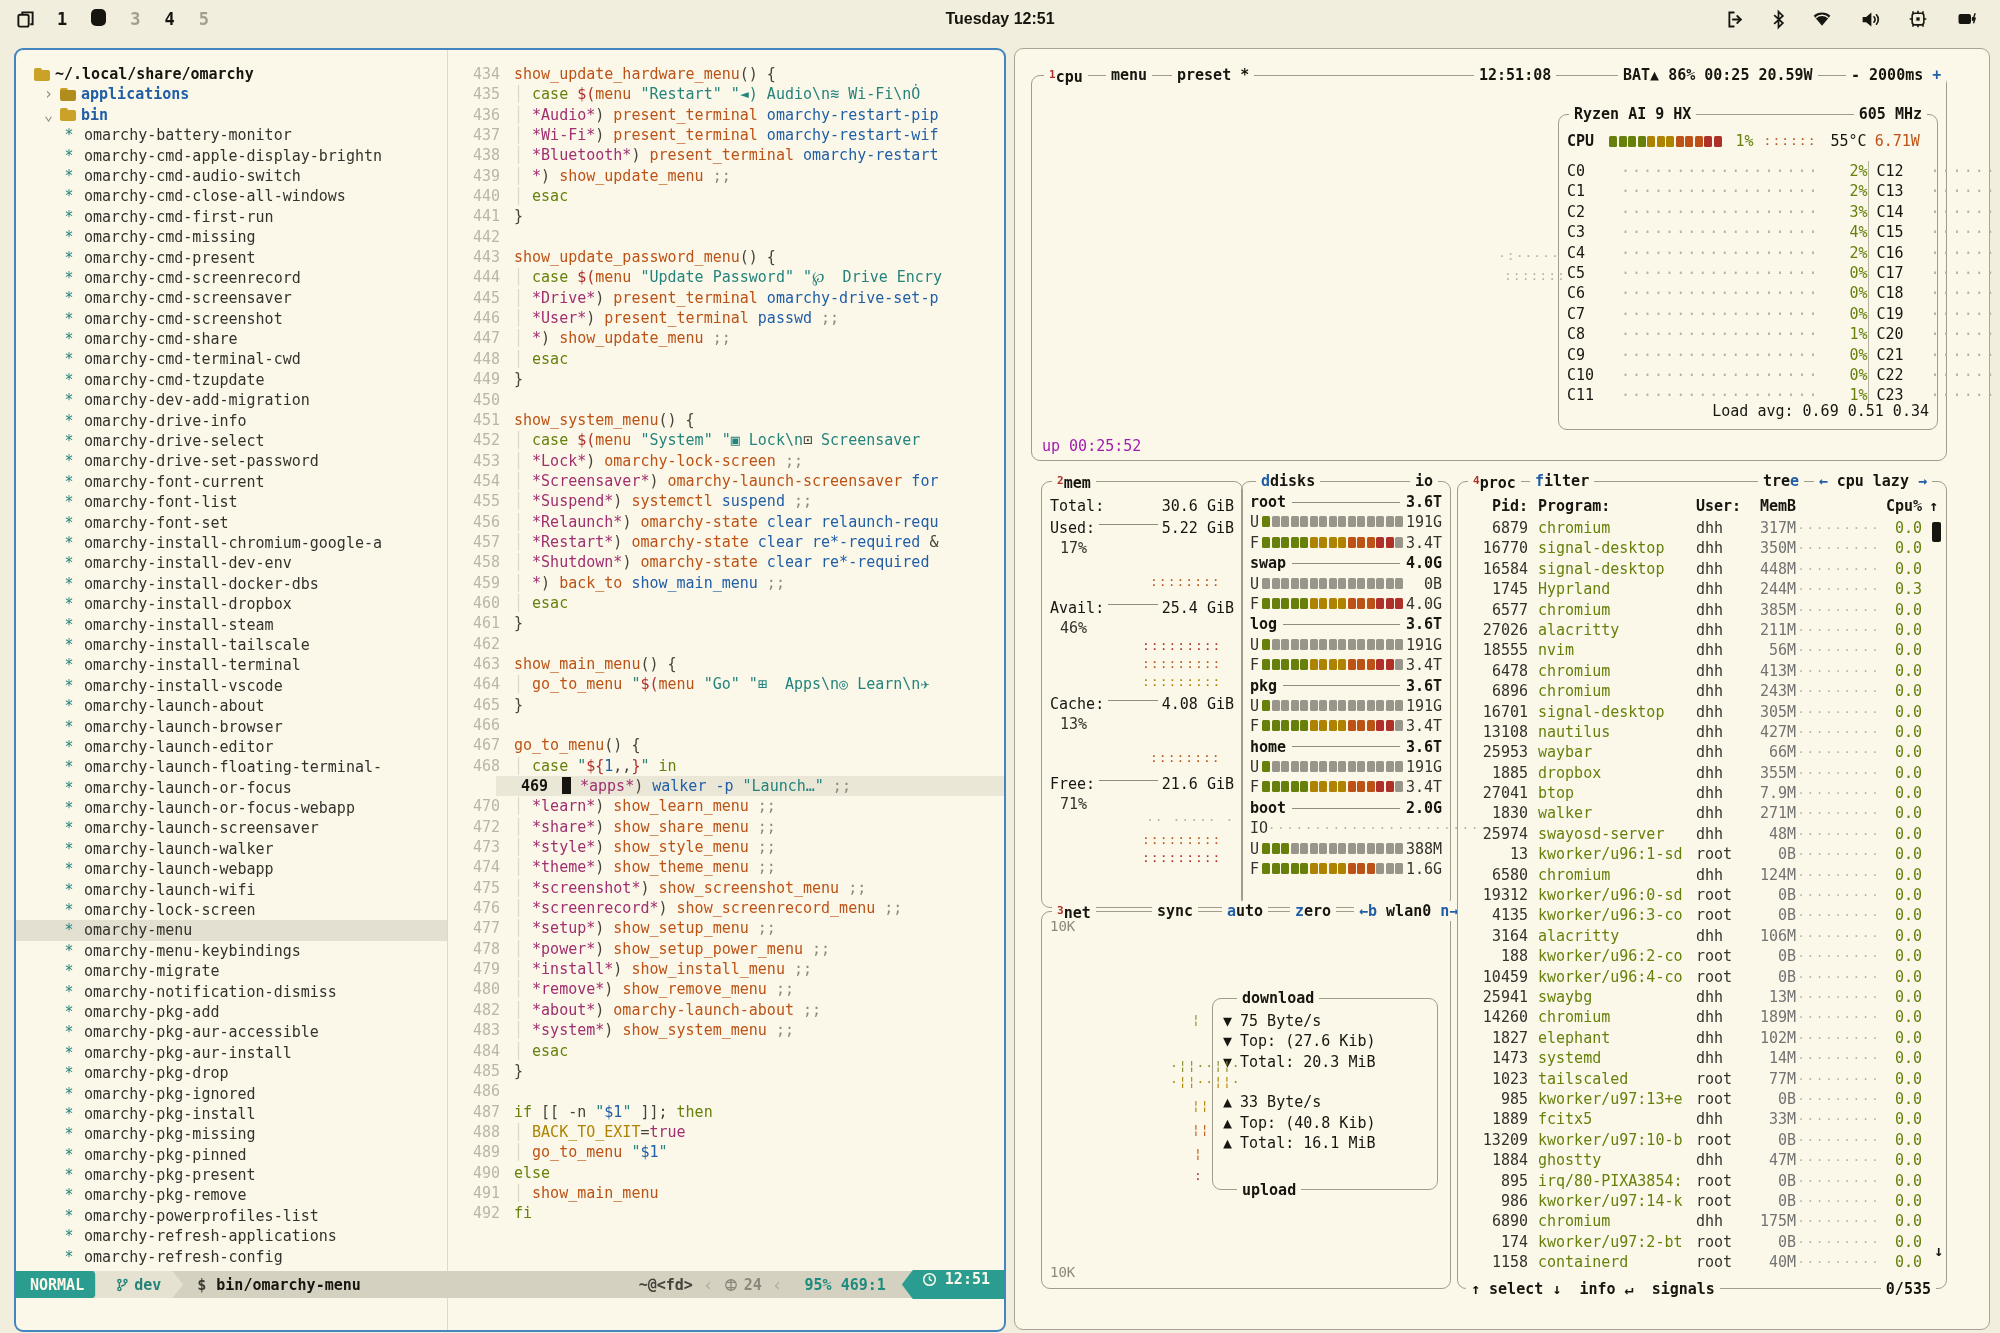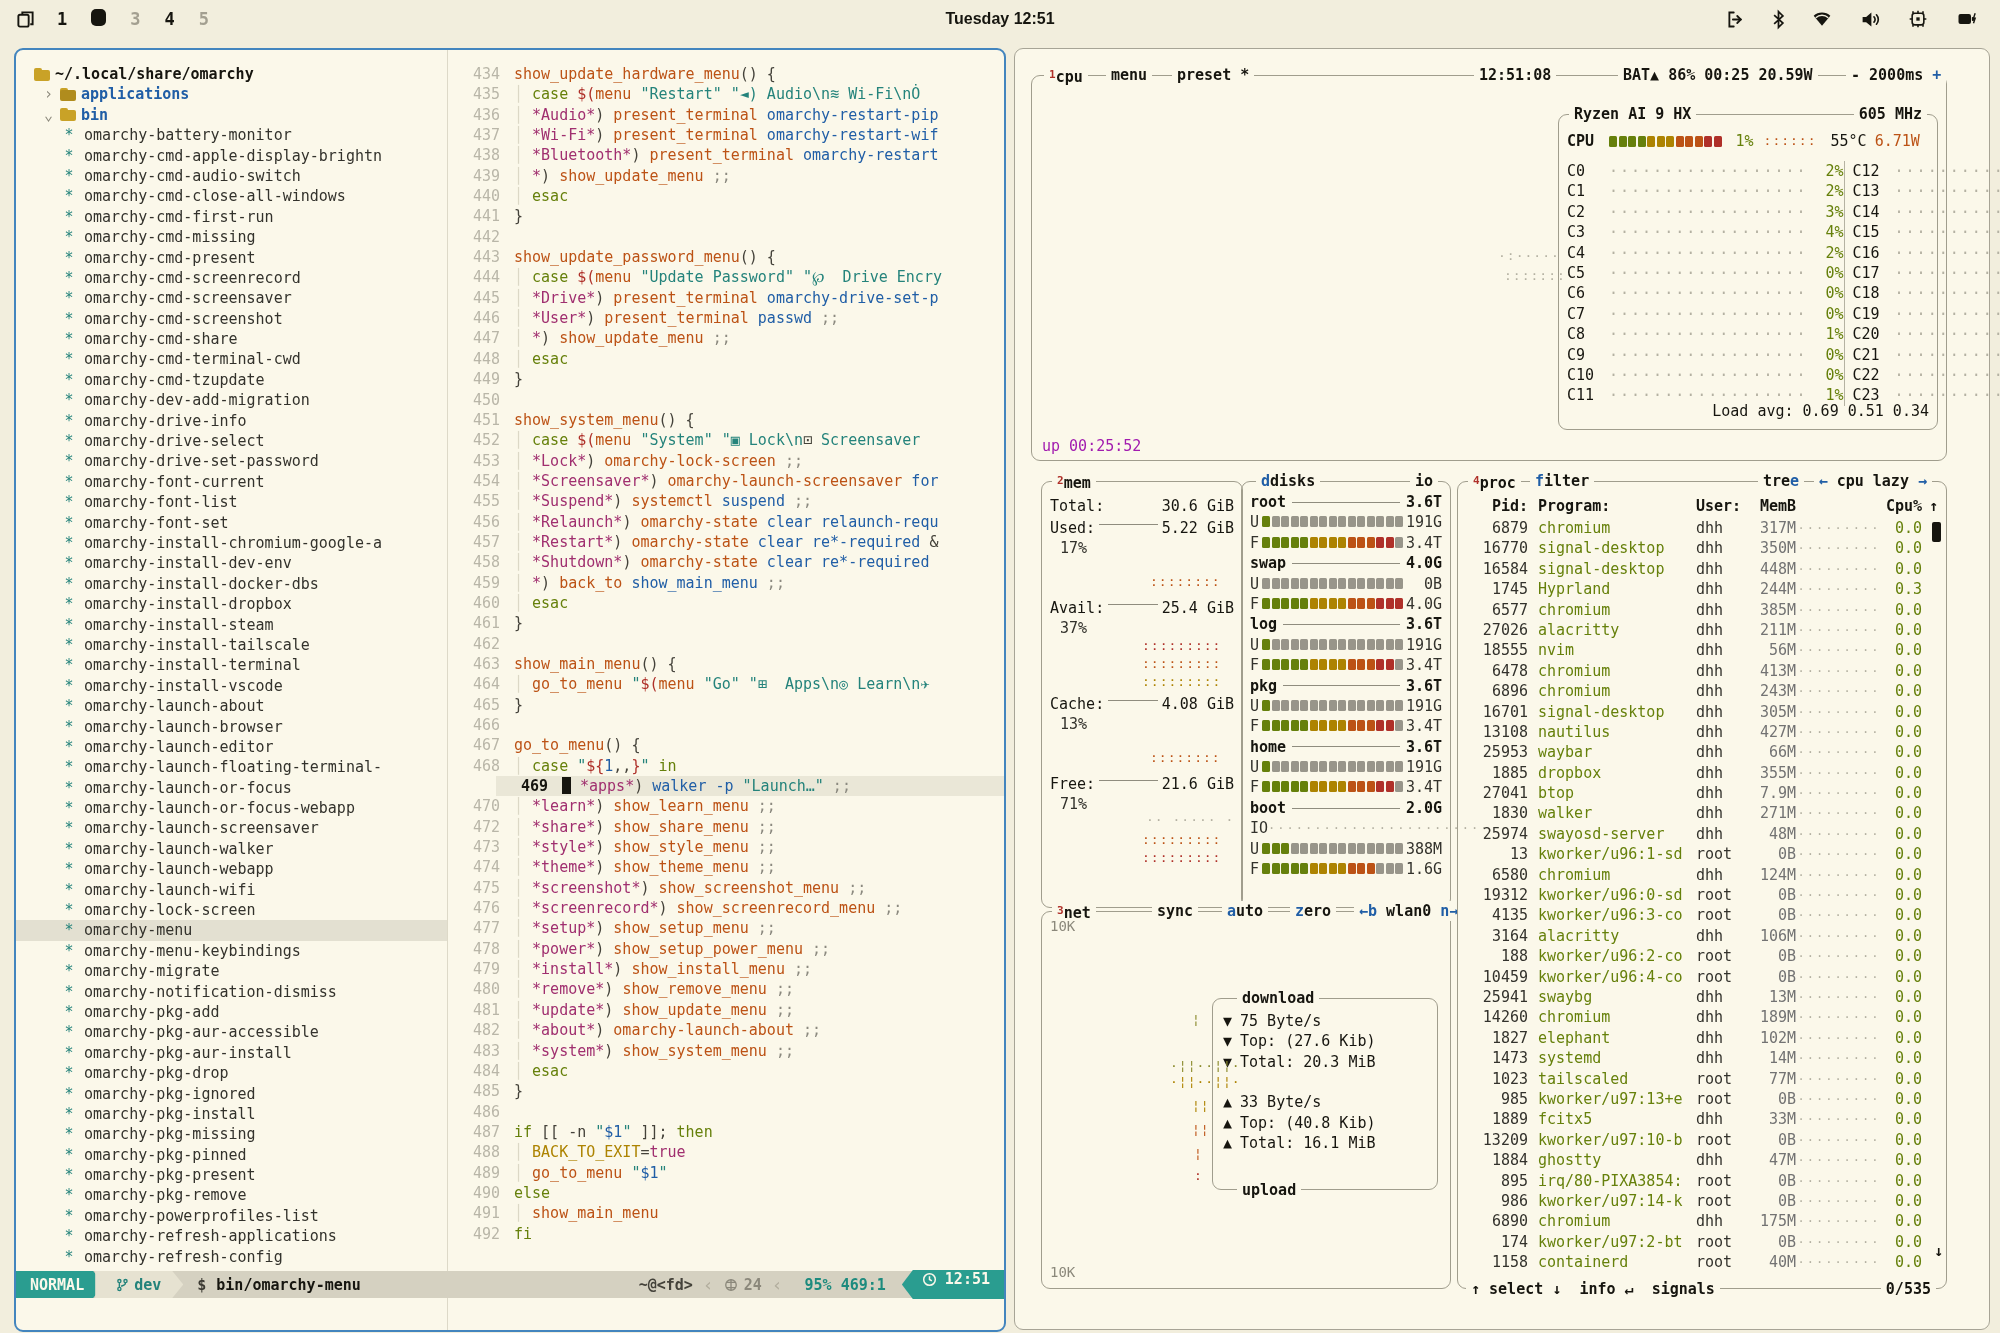--- a/index.html
+++ b/index.html
@@ -64,21 +64,21 @@
   .meterblocks{display:inline-flex;gap:1.5px;align-items:center;}
   .mb{width:8px;height:11px;border-radius:1.5px;background:#98958a;}
   .dots{color:#b4b1a2;letter-spacing:2px;}
   .pct{color:#66800b;}
   .gdots{position:absolute;font-size:13px;letter-spacing:1px;white-space:pre;}
   .c-orange{color:#bc5215}.c-red{color:#af3029}.c-olive{color:#8a8a2c}.c-faint{color:#b4b1a2}.c-yellow{color:#ad8301}
   #cpu-inner{position:absolute;}
   #cpu-cores{display:flex;position:absolute;left:8px;right:8px;top:46px;}
   .corecol{flex:1;}
   .corecol+.corecol{border-left:1px solid #b5b2a2;padding-left:8px;}
-  .corerow{height:20.4px;line-height:20.4px;font-size:15px;display:flex;align-items:center;}
+  .corerow{height:20.4px;line-height:20.4px;font-size:15px;display:flex;align-items:center;gap:12px;}
   .corerow .cl{width:42px;font-weight:500;color:#16150f;}
   .corerow .cd{flex:1;overflow:hidden;}
   .corerow .cp{width:36px;text-align:right;}
   .leaderline{flex:1;border-bottom:1.5px solid #8f8c7e;margin:0 4px 7px 4px;}
   #disks-list{position:absolute;left:8px;right:8px;top:10px;}
   .dhead{display:flex;align-items:center;font-weight:bold;}
   .dhead .dlead{flex:1;border-bottom:1.5px solid #8f8c7e;margin:0 6px;}
   .drow-lbl{width:16px;color:#33322c;}
   .drow-val{width:50px;text-align:right;color:#33322c;}
   .drow-meter{flex:1;}
@@ -259,21 +259,20 @@
       <div class="crow"><span class="ln">470</span><span class="lt"><span class="guide">│ </span><span class="pat">*learn*</span><span class="p">) </span><span class="cmd">show_learn_menu</span><span class="gr"> ;;</span></span></div>
       <div class="crow"><span class="ln">472</span><span class="lt"><span class="guide">│ </span><span class="pat">*share*</span><span class="p">) </span><span class="cmd">show_share_menu</span><span class="gr"> ;;</span></span></div>
       <div class="crow"><span class="ln">473</span><span class="lt"><span class="guide">│ </span><span class="pat">*style*</span><span class="p">) </span><span class="cmd">show_style_menu</span><span class="gr"> ;;</span></span></div>
       <div class="crow"><span class="ln">474</span><span class="lt"><span class="guide">│ </span><span class="pat">*theme*</span><span class="p">) </span><span class="cmd">show_theme_menu</span><span class="gr"> ;;</span></span></div>
       <div class="crow"><span class="ln">475</span><span class="lt"><span class="guide">│ </span><span class="pat">*screenshot*</span><span class="p">) </span><span class="cmd">show_screenshot_menu</span><span class="gr"> ;;</span></span></div>
       <div class="crow"><span class="ln">476</span><span class="lt"><span class="guide">│ </span><span class="pat">*screenrecord*</span><span class="p">) </span><span class="cmd">show_screenrecord_menu</span><span class="gr"> ;;</span></span></div>
       <div class="crow"><span class="ln">477</span><span class="lt"><span class="guide">│ </span><span class="pat">*setup*</span><span class="p">) </span><span class="cmd">show_setup_menu</span><span class="gr"> ;;</span></span></div>
       <div class="crow"><span class="ln">478</span><span class="lt"><span class="guide">│ </span><span class="pat">*power*</span><span class="p">) </span><span class="cmd">show_setup_power_menu</span><span class="gr"> ;;</span></span></div>
       <div class="crow"><span class="ln">479</span><span class="lt"><span class="guide">│ </span><span class="pat">*install*</span><span class="p">) </span><span class="cmd">show_install_menu</span><span class="gr"> ;;</span></span></div>
       <div class="crow"><span class="ln">480</span><span class="lt"><span class="guide">│ </span><span class="pat">*remove*</span><span class="p">) </span><span class="cmd">show_remove_menu</span><span class="gr"> ;;</span></span></div>
-      <div class="crow"><span class="ln">481</span><span class="lt"><span class="guide">│ </span><span class="pat">*update*</span><span class="p">) </span><span class="cmd">show_update_menu</span><span class="gr"> ;;</span></span></div>
       <div class="crow"><span class="ln">482</span><span class="lt"><span class="guide">│ </span><span class="pat">*about*</span><span class="p">) </span><span class="cmd">omarchy-launch-about</span><span class="gr"> ;;</span></span></div>
       <div class="crow"><span class="ln">483</span><span class="lt"><span class="guide">│ </span><span class="pat">*system*</span><span class="p">) </span><span class="cmd">show_system_menu</span><span class="gr"> ;;</span></span></div>
       <div class="crow"><span class="ln">484</span><span class="lt"><span class="guide">│ </span><span class="kw">esac</span></span></div>
       <div class="crow"><span class="ln">485</span><span class="lt"><span class="p">}</span></span></div>
       <div class="crow"><span class="ln">486</span><span class="lt"></span></div>
       <div class="crow"><span class="ln">487</span><span class="lt"><span class="kw">if</span><span class="p"> [[ -n </span><span class="str">"</span><span class="arg">$1</span><span class="str">"</span><span class="p"> ]]; </span><span class="kw">then</span></span></div>
       <div class="crow"><span class="ln">488</span><span class="lt"><span class="guide">│ </span><span class="var">BACK_TO_EXIT</span><span class="p">=</span><span class="mag">true</span></span></div>
       <div class="crow"><span class="ln">489</span><span class="lt"><span class="guide">│ </span><span class="cmd">go_to_menu</span><span class="p"> </span><span class="str">"</span><span class="arg">$1</span><span class="str">"</span></span></div>
       <div class="crow"><span class="ln">490</span><span class="lt"><span class="kw">else</span></span></div>
       <div class="crow"><span class="ln">491</span><span class="lt"><span class="guide">│ </span><span class="cmd">show_main_menu</span></span></div>
@@ -462,21 +461,21 @@
     <div id="mem-graphs"></div>
   <div style="position: absolute; left: 8px; right: 8px; top: 14px;">
         <div class="brow"><span class="mlabel" style="font-weight:500">Total:</span><span style="flex:1"></span><span>30.6 GiB</span></div>
       </div>
       <div style="position: absolute; left: 8px; right: 8px; top: 36px;">
         <div class="brow"><span class="mlabel" style="font-weight:500">Used:</span><span class="leaderline"></span><span>5.22 GiB</span></div>
         <div class="brow" style="padding-left:10px;color:#33322c">17%</div>
       </div>
       <div style="position: absolute; left: 8px; right: 8px; top: 116px;">
         <div class="brow"><span class="mlabel" style="font-weight:500">Avail:</span><span class="leaderline"></span><span>25.4 GiB</span></div>
-        <div class="brow" style="padding-left:10px;color:#33322c">37%</div>
+        <div class="brow" style="padding-left:10px;color:#33322c">46%</div>
       </div>
       <div style="position: absolute; left: 8px; right: 8px; top: 212px;">
         <div class="brow"><span class="mlabel" style="font-weight:400">Cache:</span><span class="leaderline"></span><span>4.08 GiB</span></div>
         <div class="brow" style="padding-left:10px;color:#33322c">13%</div>
       </div>
       <div style="position: absolute; left: 8px; right: 8px; top: 292px;">
         <div class="brow"><span class="mlabel" style="font-weight:500">Free:</span><span class="leaderline"></span><span>21.6 GiB</span></div>
         <div class="brow" style="padding-left:10px;color:#33322c">71%</div>
       </div>
       <span class="gdots c-orange" style="left: 108px; top: 92px;">::::::::</span>

